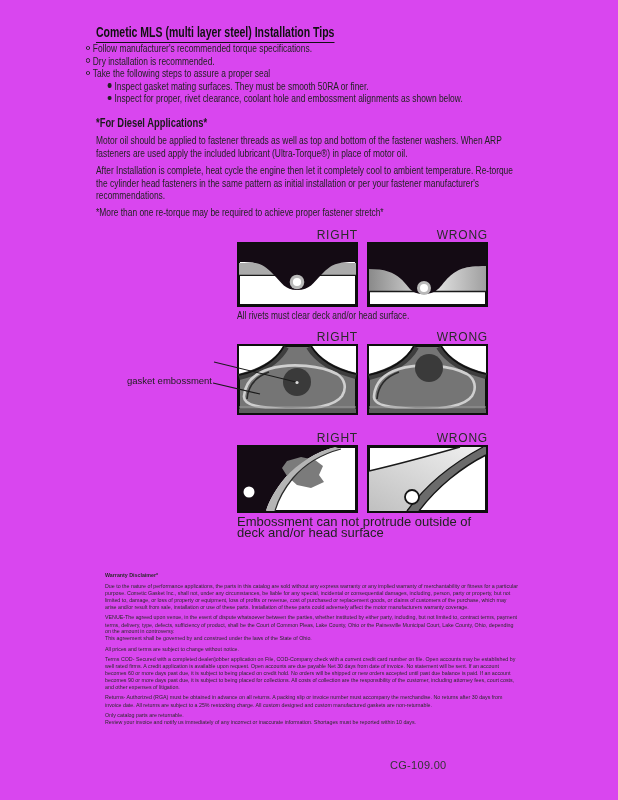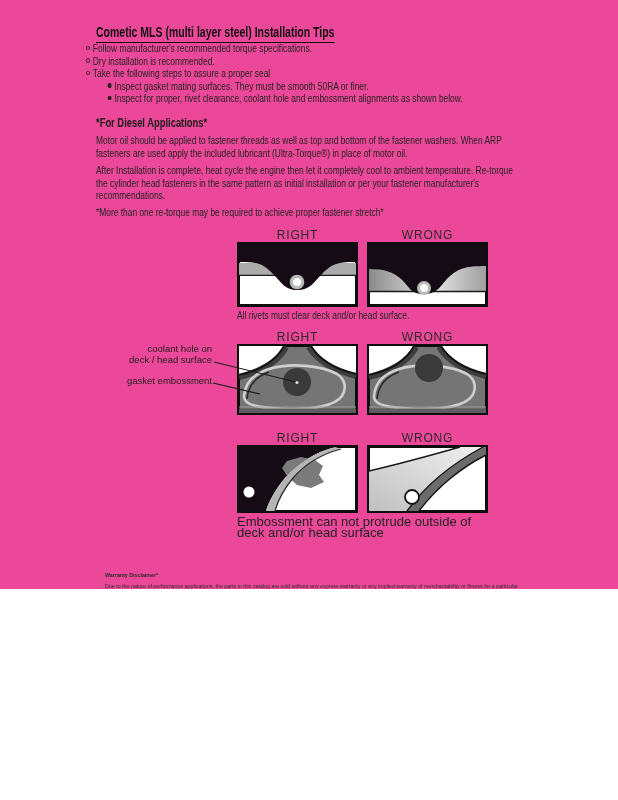--- a/index.html
+++ b/index.html
@@ -1,18 +1,18 @@
 <!DOCTYPE html>
 <html style="--c-ink: #222222; --c-black: #140b14; --c-deck: #ababab; --c-gasket: #757575; --c-hole: #3a3a3a; --c-emboss: #cfcfcf;"><head>
 <meta charset="utf-8">
 <style>
   * { margin:0; padding:0; box-sizing:border-box; }
   html,body { background:#ffffff; }
   #page {
-    position:relative; width:618px; height:589px; background:#ec4899;
+    position:relative; width:618px; height:800px; background:#d946ef;
     font-family:"Liberation Sans", sans-serif; color:var(--c-ink,#222);
     overflow:hidden;
   }
   .abs { position:absolute; }
   .cond  { transform:scaleX(.80); transform-origin:0 0; }
   .cond75{ transform:scaleX(.75); transform-origin:0 0; }
 
   .title {
     font-size:14px; font-weight:bold; color:#111; white-space:nowrap;
     border-bottom:1.6px solid #111; padding-bottom:2px;
@@ -20,21 +20,21 @@
   .bullets { font-size:10.5px; line-height:12.6px; width:600px; color:#222; }
   .b-row { display:flex; align-items:flex-start; }
   .b-row.sub { padding-left:27px; }
   .o-mark { flex:none; width:4.5px; height:4.5px; border:1px solid #222; border-radius:50%; margin:3.6px 4px 0 0; }
   .dot-mark { flex:none; width:4.5px; height:4.5px; background:#222; border-radius:50%; margin:3.6px 4px 0 0; }
 
   .h2 { font-size:12.5px; font-weight:bold; color:#1a1a1a; white-space:nowrap; }
   .para { font-size:10.5px; line-height:12.5px; width:535px; color:#222; }
   .note { font-size:10.5px; white-space:nowrap; color:#222; }
 
-  .rw-label { font-size:12px; letter-spacing:.8px; color:#2a2a2a; width:121px; text-align:center; white-space:nowrap; }
+  .rw-label { font-size:12px; letter-spacing:.8px; color:#2a2a2a; width:121px; text-align:right; white-space:nowrap; }
   .cap  { font-size:10.5px; color:#222; white-space:nowrap; }
   .cap-wrap { font-size:13px; line-height:11px; color:#222; width:245px; }
   .callout { font-size:9.5px; line-height:10.8px; color:#1d1d1d; width:112px; text-align:right; white-space:nowrap; }
 
   .diagram { display:block; }
   .overlay { pointer-events:none; z-index:6; }
 
   .disclaimer {
     width:780px; transform:scale(.53); transform-origin:0 0;
     font-size:10px; line-height:13.3px; color:#2a2a2a;
@@ -104,24 +104,20 @@
     <path d="M2,2 H119 V24 C97,24 91,27 82,35 C74,42 72,52 57,52 C43,52 42,44 34,37 C26,30 18,27 2,27 Z" style="fill:var(--c-black,#140b14)"></path>
     <circle cx="57" cy="46" r="7" fill="#b9b9b9"></circle>
     <circle cx="57" cy="46" r="4" fill="#ffffff"></circle>
   </svg>
 
   <div class="abs cap cond" style="left:237px; top:309px;">All rivets must clear deck and/or head surface.</div>
 
   <div class="abs rw-label" style="left:237px; top:330px;">RIGHT</div>
   <div class="abs rw-label" style="left:367px; top:330px;">WRONG</div>
 
-  <div class="abs callout" style="left:100px; top:344px;">
-    <div>coolant hole on</div>
-    <div>deck / head surface</div>
-  </div>
   <div class="abs callout" style="left:100px; top:376px;">gasket embossment</div>
 
   <svg class="abs diagram" style="left:237px; top:344px;" width="121" height="71" viewBox="0 0 121 71">
     <rect x="1.5" y="1.5" width="118" height="68" style="fill:var(--c-gasket,#757575)" stroke="#0e0e0e" stroke-width="3"></rect>
     <path d="M2,2 L47,2 C40,15 25,26 2,31 Z" fill="#ffffff"></path>
     <path d="M49,3 C42,16 26,27 2,33" fill="none" stroke="#3e3e3e" stroke-width="6"></path>
     <path d="M47,2 C40,15 25,26 2,31" fill="none" stroke="#101010" stroke-width="1.6"></path>
     <path d="M74,2 L119,2 L119,30 C96,25 82,15 74,2 Z" fill="#ffffff"></path>
     <path d="M72,3 C80,16 95,26 119,32" fill="none" stroke="#3e3e3e" stroke-width="6"></path>
     <path d="M74,2 C82,15 96,25 119,30" fill="none" stroke="#101010" stroke-width="1.6"></path>

